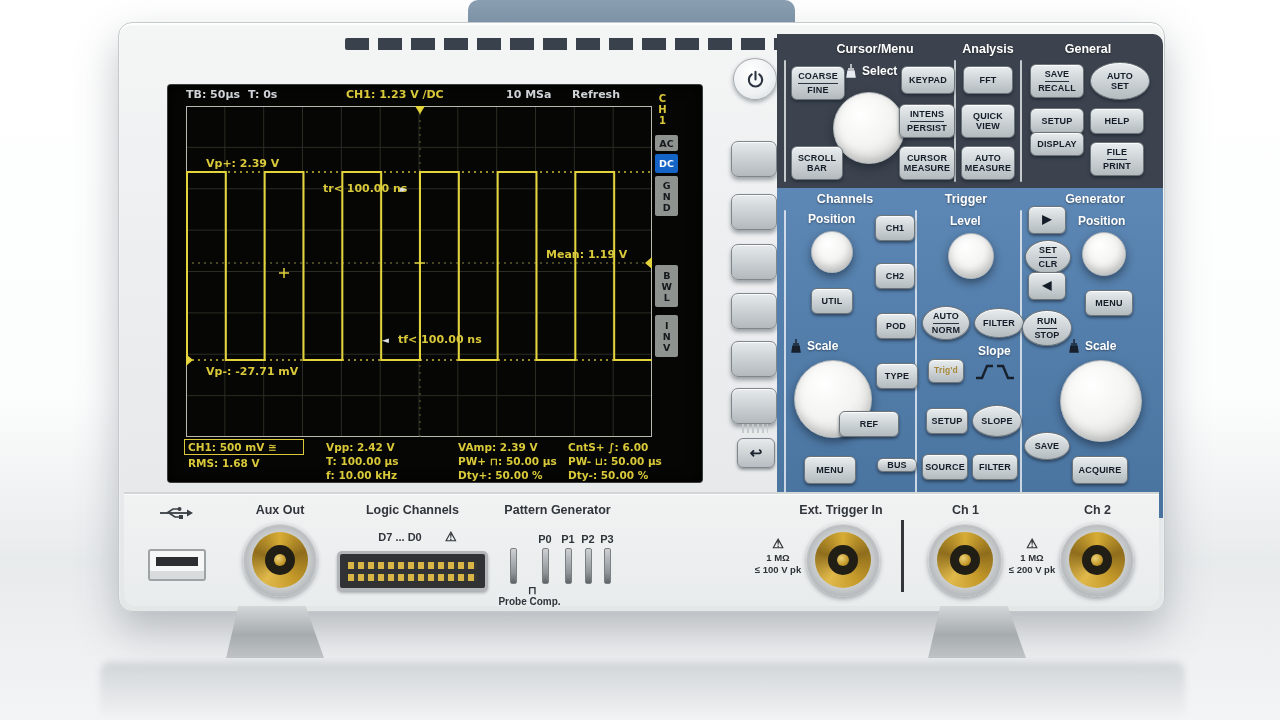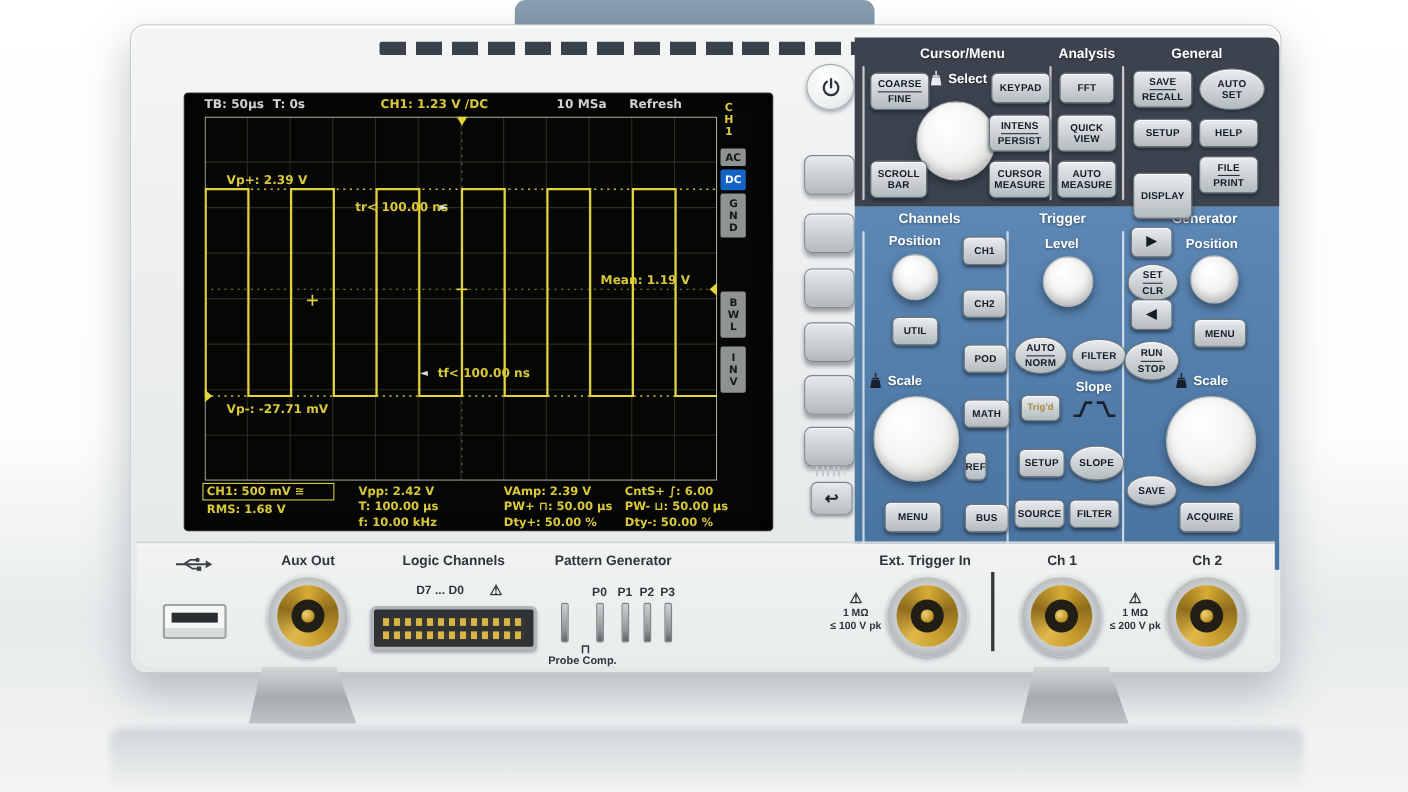--- a/index.html
+++ b/index.html
@@ -271,21 +271,21 @@
   <div class="btn oval" style="left:1090px;top:62px;width:60px;height:38px">
     <span>AUTO</span>
     <span>SET</span>
   </div>
   <div class="btn" style="left:1030px;top:108px;width:54px;height:26px">
     <span>SETUP</span>
   </div>
   <div class="btn" style="left:1090px;top:108px;width:54px;height:26px">
     <span>HELP</span>
   </div>
-  <div class="btn" style="left:1030px;top:157px;width:54px;height:42px">
+  <div class="btn" style="left:1030px;top:132px;width:54px;height:24px">
     <span>DISPLAY</span>
   </div>
   <div class="btn" style="left:1090px;top:142px;width:54px;height:34px">
     <span class="sep">FILE</span>
     <span>PRINT</span>
   </div>
 
   <div class="knoblabel" style="left:808px;top:212px">
     <span style="position:static">Position</span>
   </div>
@@ -303,29 +303,29 @@
     <span>POD</span>
   </div>
   <div class="knoblabel" style="left:790px;top:339px">
     <svg width="12" height="14" viewBox="0 0 12 14" style="position:static">
       <path d="M6 0 V4 M3 5 H9 M2 13 L3 7 H9 L10 13 Z" stroke="#17202c" stroke-width="1.4" fill="#17202c"></path>
     </svg>
     <span style="position:static">Scale</span>
   </div>
   <div class="knob" style="left:794px;top:360px;width:78px;height:78px"></div>
   <div class="btn" style="left:876px;top:363px;width:42px;height:26px">
-    <span>MATH</span>
-  </div>
-  <div class="btn" style="left:877px;top:411px;width:20px;height:26px">
+    <span>TYPE</span>
+  </div>
+  <div class="btn" style="left:839px;top:411px;width:60px;height:26px">
     <span>REF</span>
   </div>
   <div class="btn" style="left:804px;top:456px;width:52px;height:28px">
     <span>MENU</span>
   </div>
-  <div class="btn" style="left:877px;top:458px;width:40px;height:26px">
+  <div class="btn" style="left:877px;top:458px;width:40px;height:14px">
     <span>BUS</span>
   </div>
 
   <div class="knoblabel" style="left:950px;top:214px">
     <span style="position:static">Level</span>
   </div>
   <div class="knob" style="left:948px;top:233px;width:46px;height:46px"></div>
   <div class="btn oval" style="left:922px;top:306px;width:48px;height:34px">
     <span class="sep">AUTO</span>
     <span>NORM</span>

